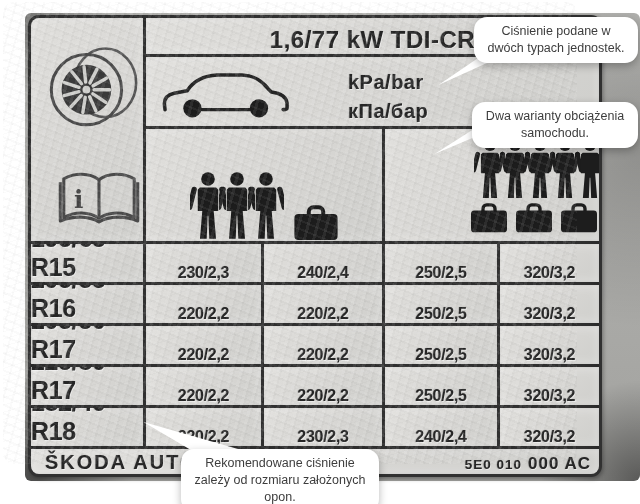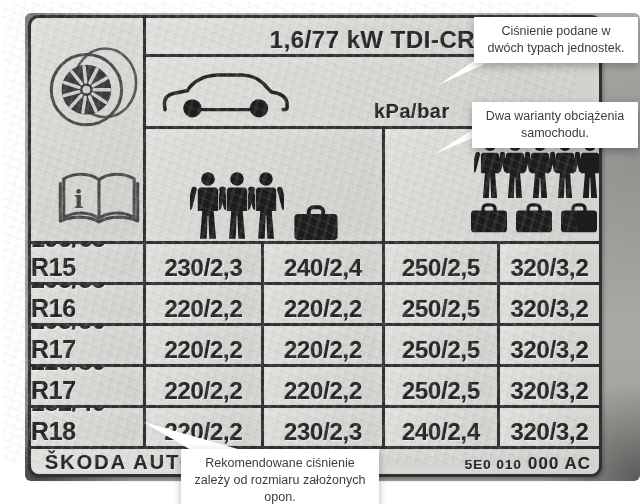--- a/index.html
+++ b/index.html
@@ -49,34 +49,34 @@
   .title{grid-column:2/6;grid-row:1;}
   .units{grid-column:2/6;grid-row:2;justify-content:flex-start;}
   .load-light{grid-column:2/4;grid-row:3;}
   .load-full{grid-column:4/6;grid-row:3;flex-direction:column;}
   .footer{grid-column:1/6;grid-row:9;justify-content:space-between;padding:0 8px 0 14px;}
   .emboss{
     font-weight:bold;
     text-shadow:0.6px 0.6px 0 rgba(255,255,255,.55), -0.5px -0.5px 1px rgba(0,0,0,.3);
   }
   .title-text{font-size:24px;letter-spacing:.5px;}
-  .units-block{margin-left:76px;font-size:20px;line-height:29px;text-align:left;letter-spacing:.5px;}
+  .units-block{margin-left:50px;font-size:20px;line-height:29px;text-align:left;letter-spacing:.5px;}
   .car-svg{margin-left:10px;}
   .tire-size{font-size:25px;letter-spacing:-.3px;}
-  .pressure{font-size:24px;letter-spacing:-.3px;}
+  .pressure{font-size:16px;letter-spacing:-.3px;}
   .brand{font-size:20px;letter-spacing:2px;}
   .part{display:flex;align-items:baseline;gap:6px;margin-top:31px;}
   .part-small{font-size:13.5px;letter-spacing:1px;}
   .part-large{font-size:17px;letter-spacing:1px;}
   .persons{display:flex;align-items:flex-end;}
   .persons .p{margin-right:-7px;}
   .case-row{display:flex;gap:5px;margin-top:3px;}
   
   .callout{
-    position:absolute;z-index:10;background:#ffffff;border-radius:1px;
+    position:absolute;z-index:10;background:#ffffff;border-radius:13px;
     padding:6px 8px;box-sizing:border-box;
     color:#3d3d3d;font-size:12.5px;line-height:17px;text-align:center;
     box-shadow:0 3px 8px rgba(0,0,0,.28);
   }
   .tail{position:absolute;z-index:9;background:#ffffff;}
   .tail-down{clip-path:polygon(68% 0, 100% 0, 4% 96%);}
   .tail-up{clip-path:polygon(3% 6%, 100% 100%, 50% 100%);}
   #callout-units{left:474px;top:17px;width:164px;}
   #tail-units{left:436px;top:58px;width:62px;height:28px;}
   #callout-load{left:472px;top:102px;width:166px;}
@@ -147,20 +147,21 @@
       <span class="car-svg">
         <svg width="142" height="62" viewBox="0 0 210 95">
           <path d="M10,76 L9,67 C9,58 15,53 24,51 L44,47 C55,30 70,24 90,23 L128,23 C147,24 158,31 168,44 L173,49 C188,51 196,57 197,66 L197,73 C197,76 194,76 191,76" fill="none" stroke="#262626" stroke-width="5.5" stroke-linejoin="round" stroke-linecap="round"></path>
           <path d="M66,76 L140,76" stroke="#262626" stroke-width="5" stroke-linecap="round"></path>
           <circle cx="52" cy="74" r="14" fill="#1d1d1d"></circle>
           <circle cx="154" cy="74" r="14" fill="#1d1d1d"></circle>
         </svg>
       </span>
       <span class="emboss units-block">
         <div>kPa/bar</div>
+        <div>кПа/бар</div>
       </span>
     </div>
 
     <div class="cell load-light">
       <span class="persons">
         <svg class="p" width="36" height="70" viewBox="0 0 44 84" fill="#1d1d1d">
             <use href="#sym-person"></use>
           </svg>
         <svg class="p" width="36" height="70" viewBox="0 0 44 84" fill="#1d1d1d">
             <use href="#sym-person"></use>

